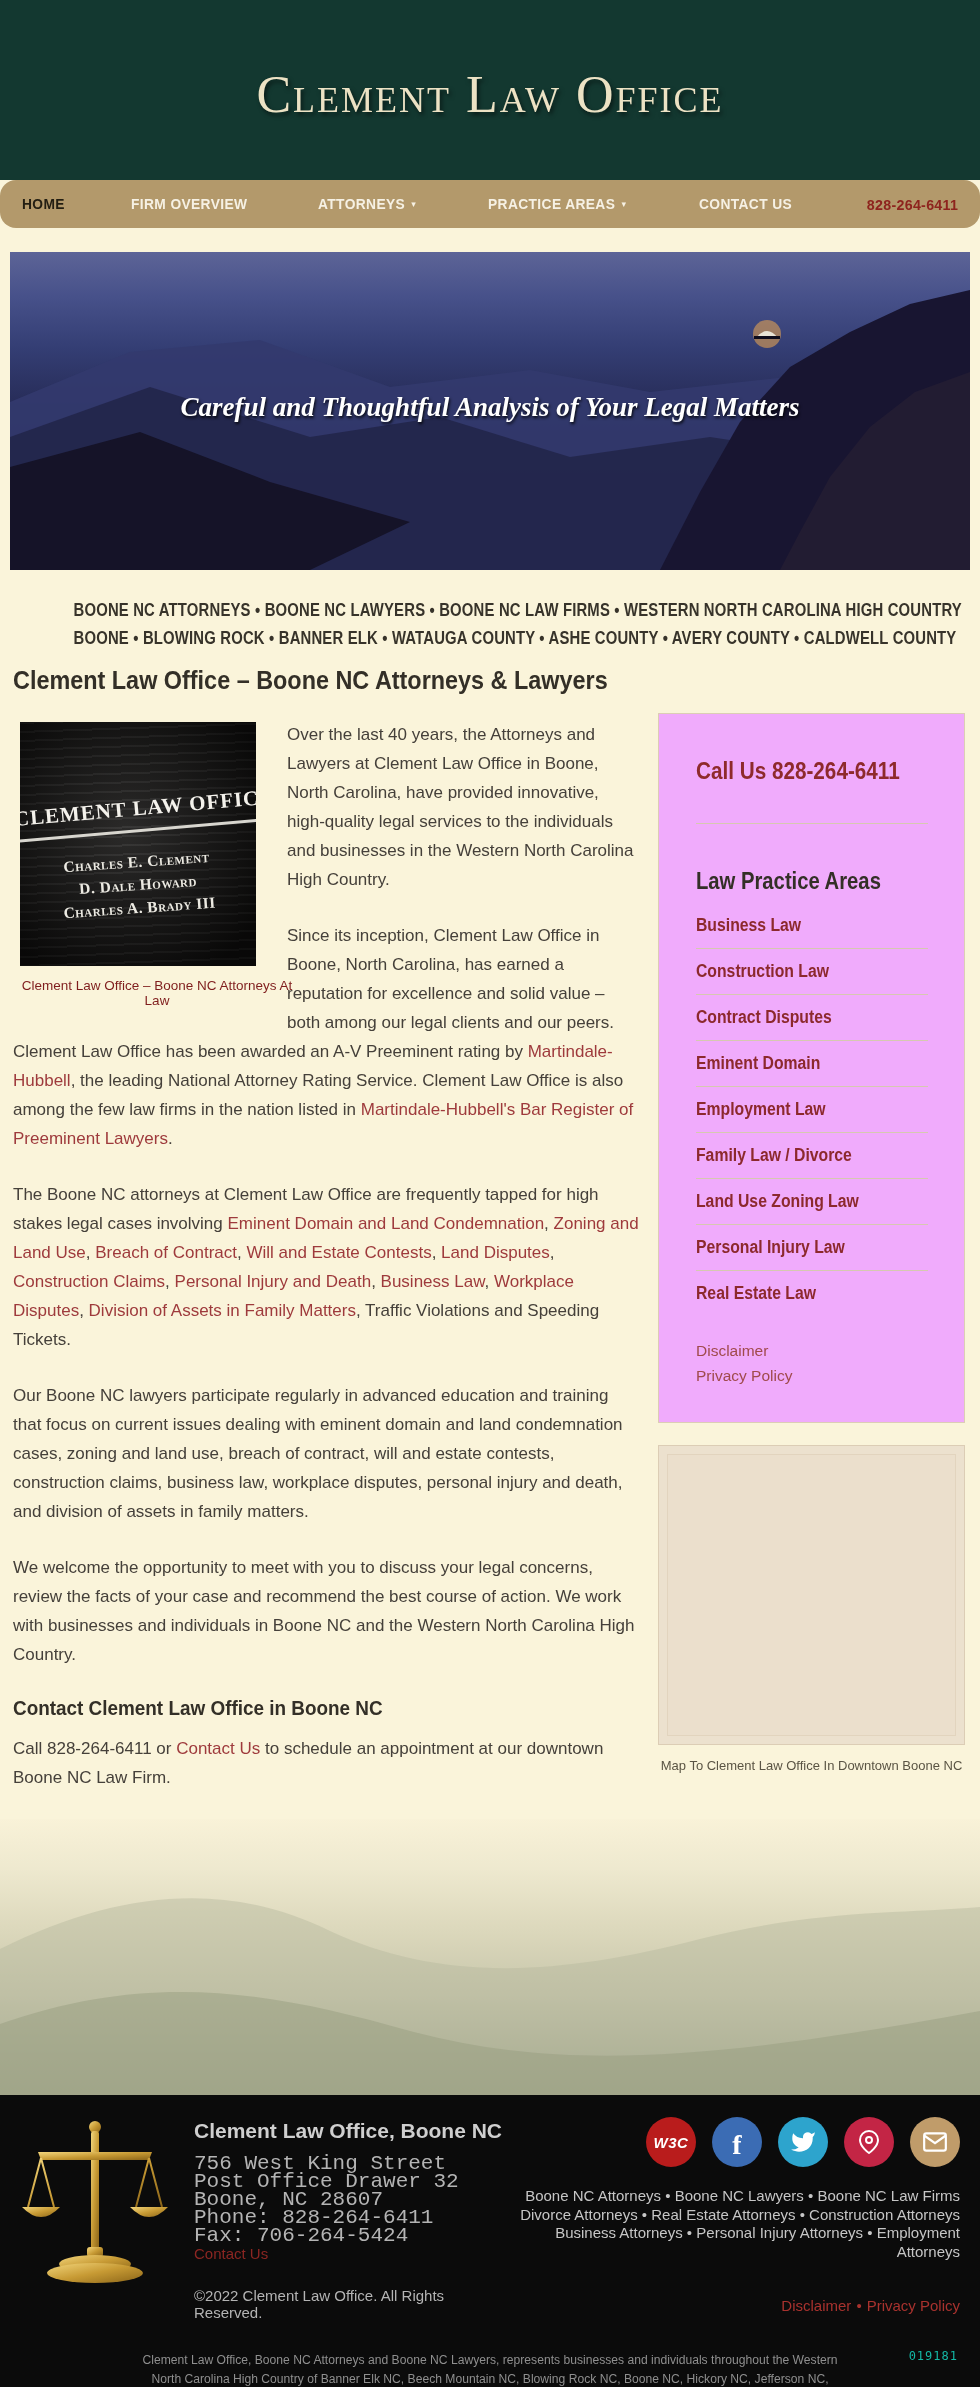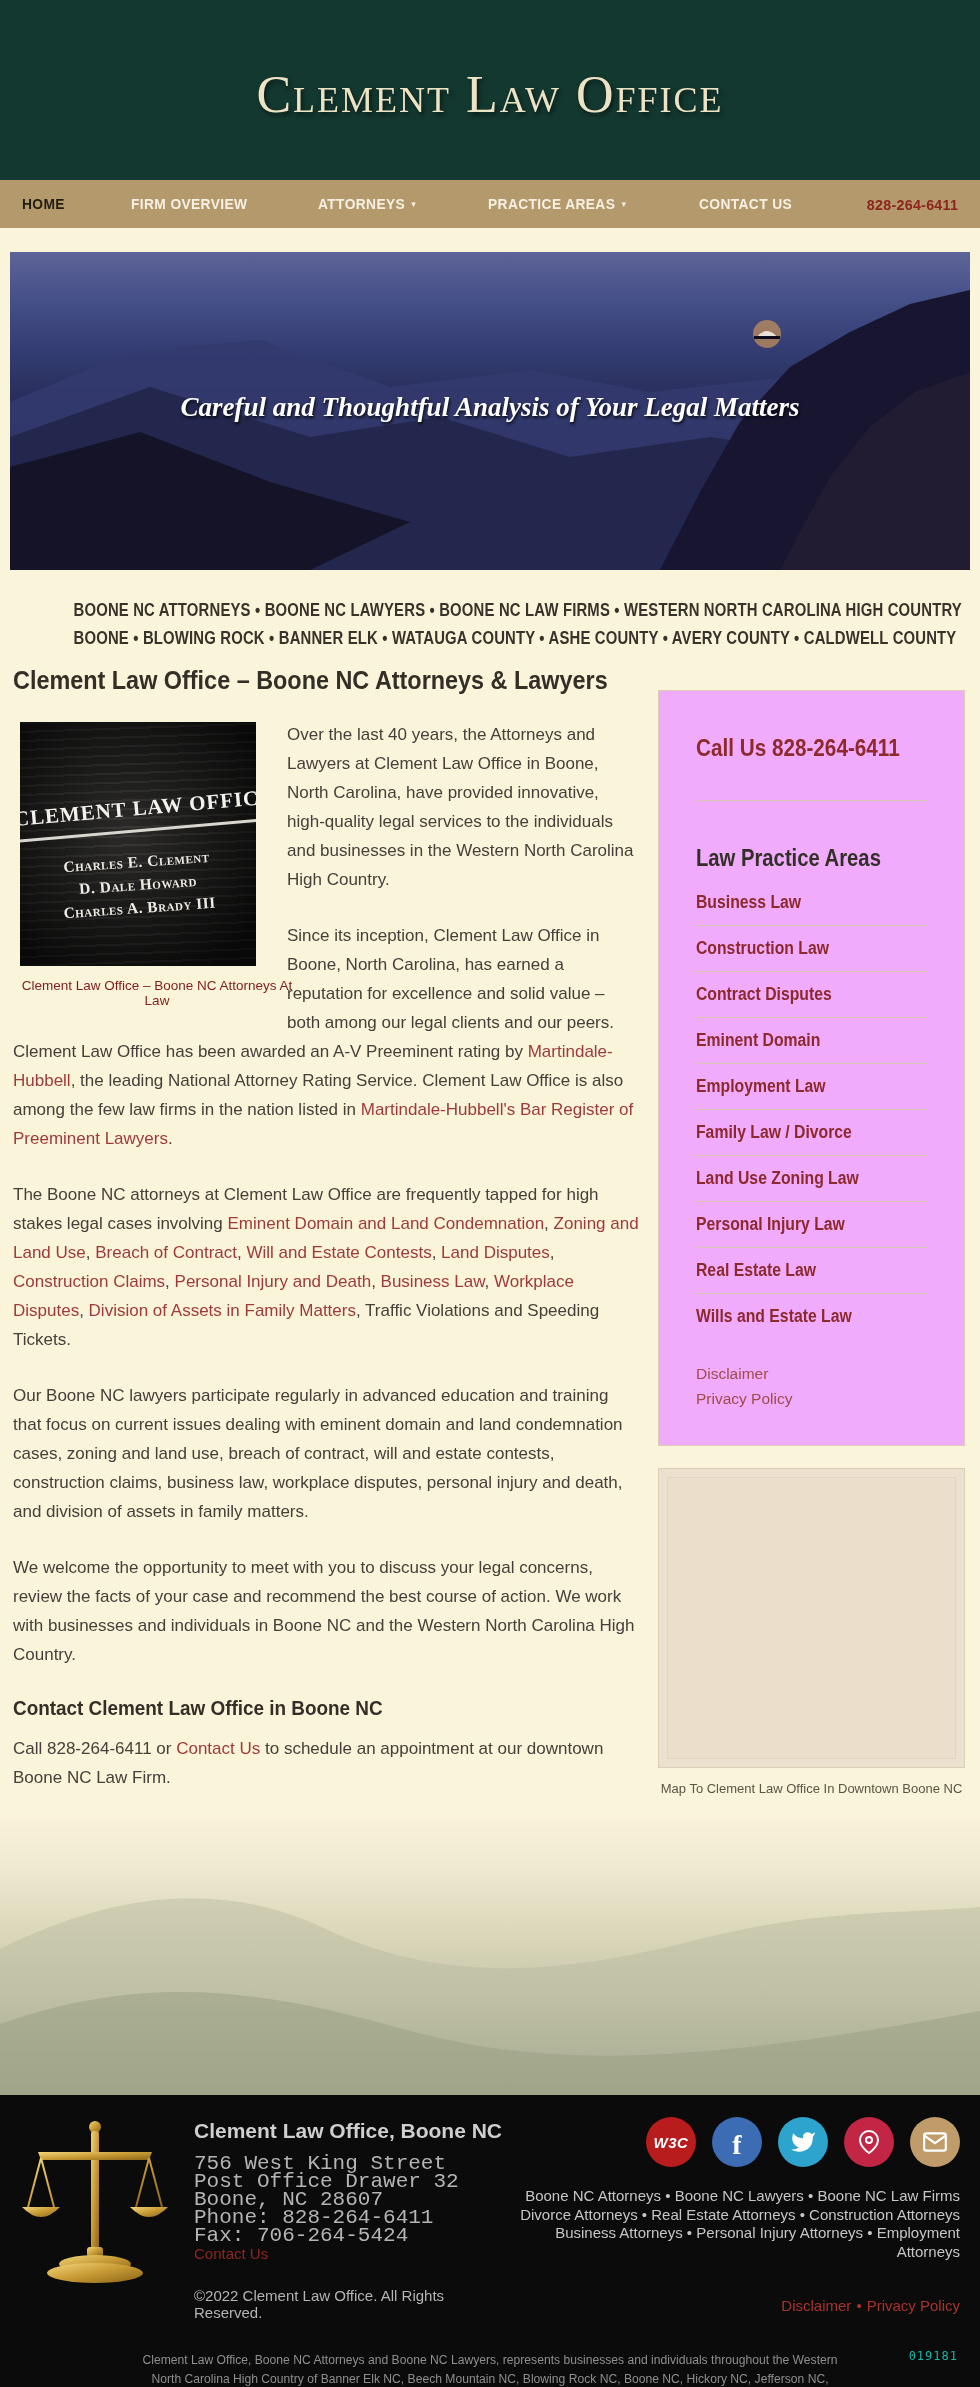--- a/index.html
+++ b/index.html
@@ -15,21 +15,21 @@
   .site-header{height:180px;background:#133830;display:flex;align-items:center;justify-content:center;}
   .site-title{
     margin:0;font-family:"Liberation Serif","DejaVu Serif",serif;
     font-variant:small-caps;font-weight:normal;font-size:52px;letter-spacing:2px;
     color:#ece2c4;text-shadow:2px 3px 4px rgba(0,0,0,.55);padding-top:8px;
   }
 
   
   .main-nav{
     height:48px;background:#b3996b;display:flex;align-items:center;
-    justify-content:space-between;padding:0 22px;
+    justify-content:space-between;padding:0 22px;border-radius:16px;
   }
   .nav-item{
     display:inline-block;font-size:14.5px;font-weight:bold;letter-spacing:.4px;
     color:#f6f1e4;text-decoration:none;transform:scaleX(.95);transform-origin:left center;
     white-space:nowrap;cursor:pointer;
   }
   .nav-item.active{color:#231e12;}
   .nav-caret{font-size:8px;vertical-align:2px;margin-left:5px;}
   .nav-phone{
     font-size:15px;font-weight:bold;color:#8e241e;letter-spacing:.3px;
@@ -244,21 +244,20 @@
         <ul class="practice-list">
           <li><a>Business Law</a></li>
           <li><a>Construction Law</a></li>
           <li><a>Contract Disputes</a></li>
           <li><a>Eminent Domain</a></li>
           <li><a>Employment Law</a></li>
           <li><a>Family Law / Divorce</a></li>
           <li><a>Land Use Zoning Law</a></li>
           <li><a>Personal Injury Law</a></li>
           <li><a>Real Estate Law</a></li>
-          <li><a>Wills and Estate Law</a></li>
         </ul>
         <div class="side-small-links">
           <a>Disclaimer</a>
           <a>Privacy Policy</a>
         </div>
       </div>
 
       <div class="map-box">
         <div class="map-inner"></div>
       </div>

